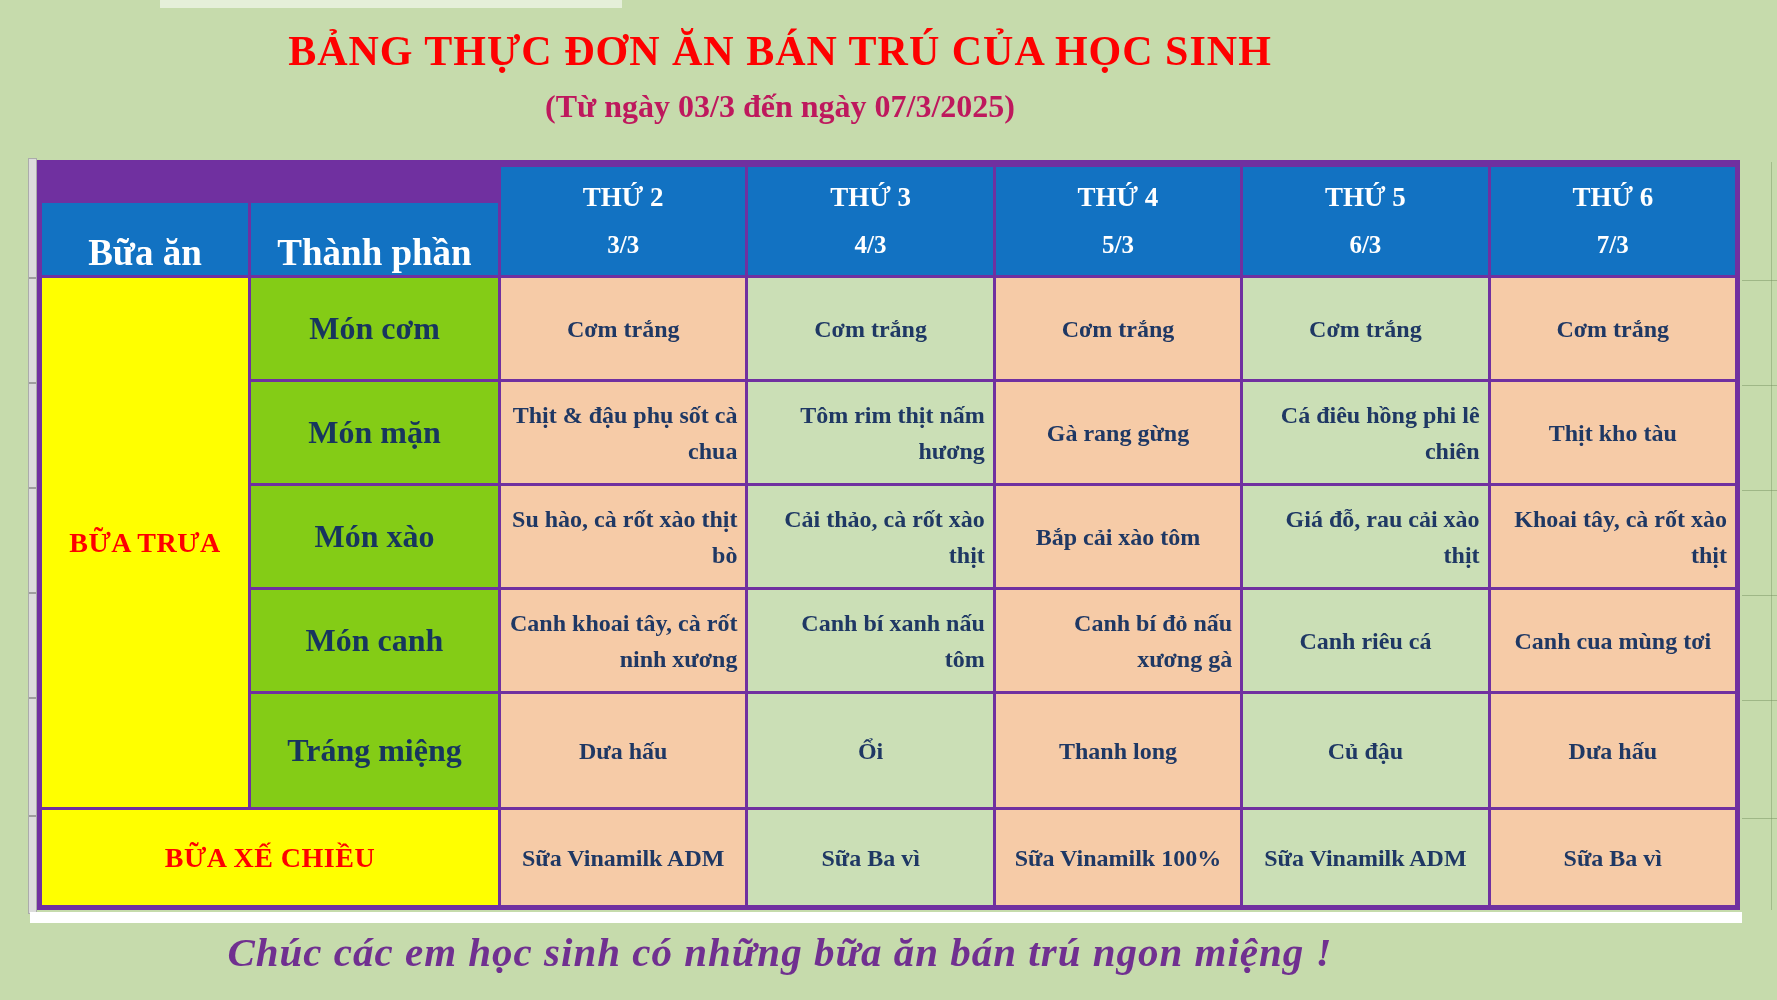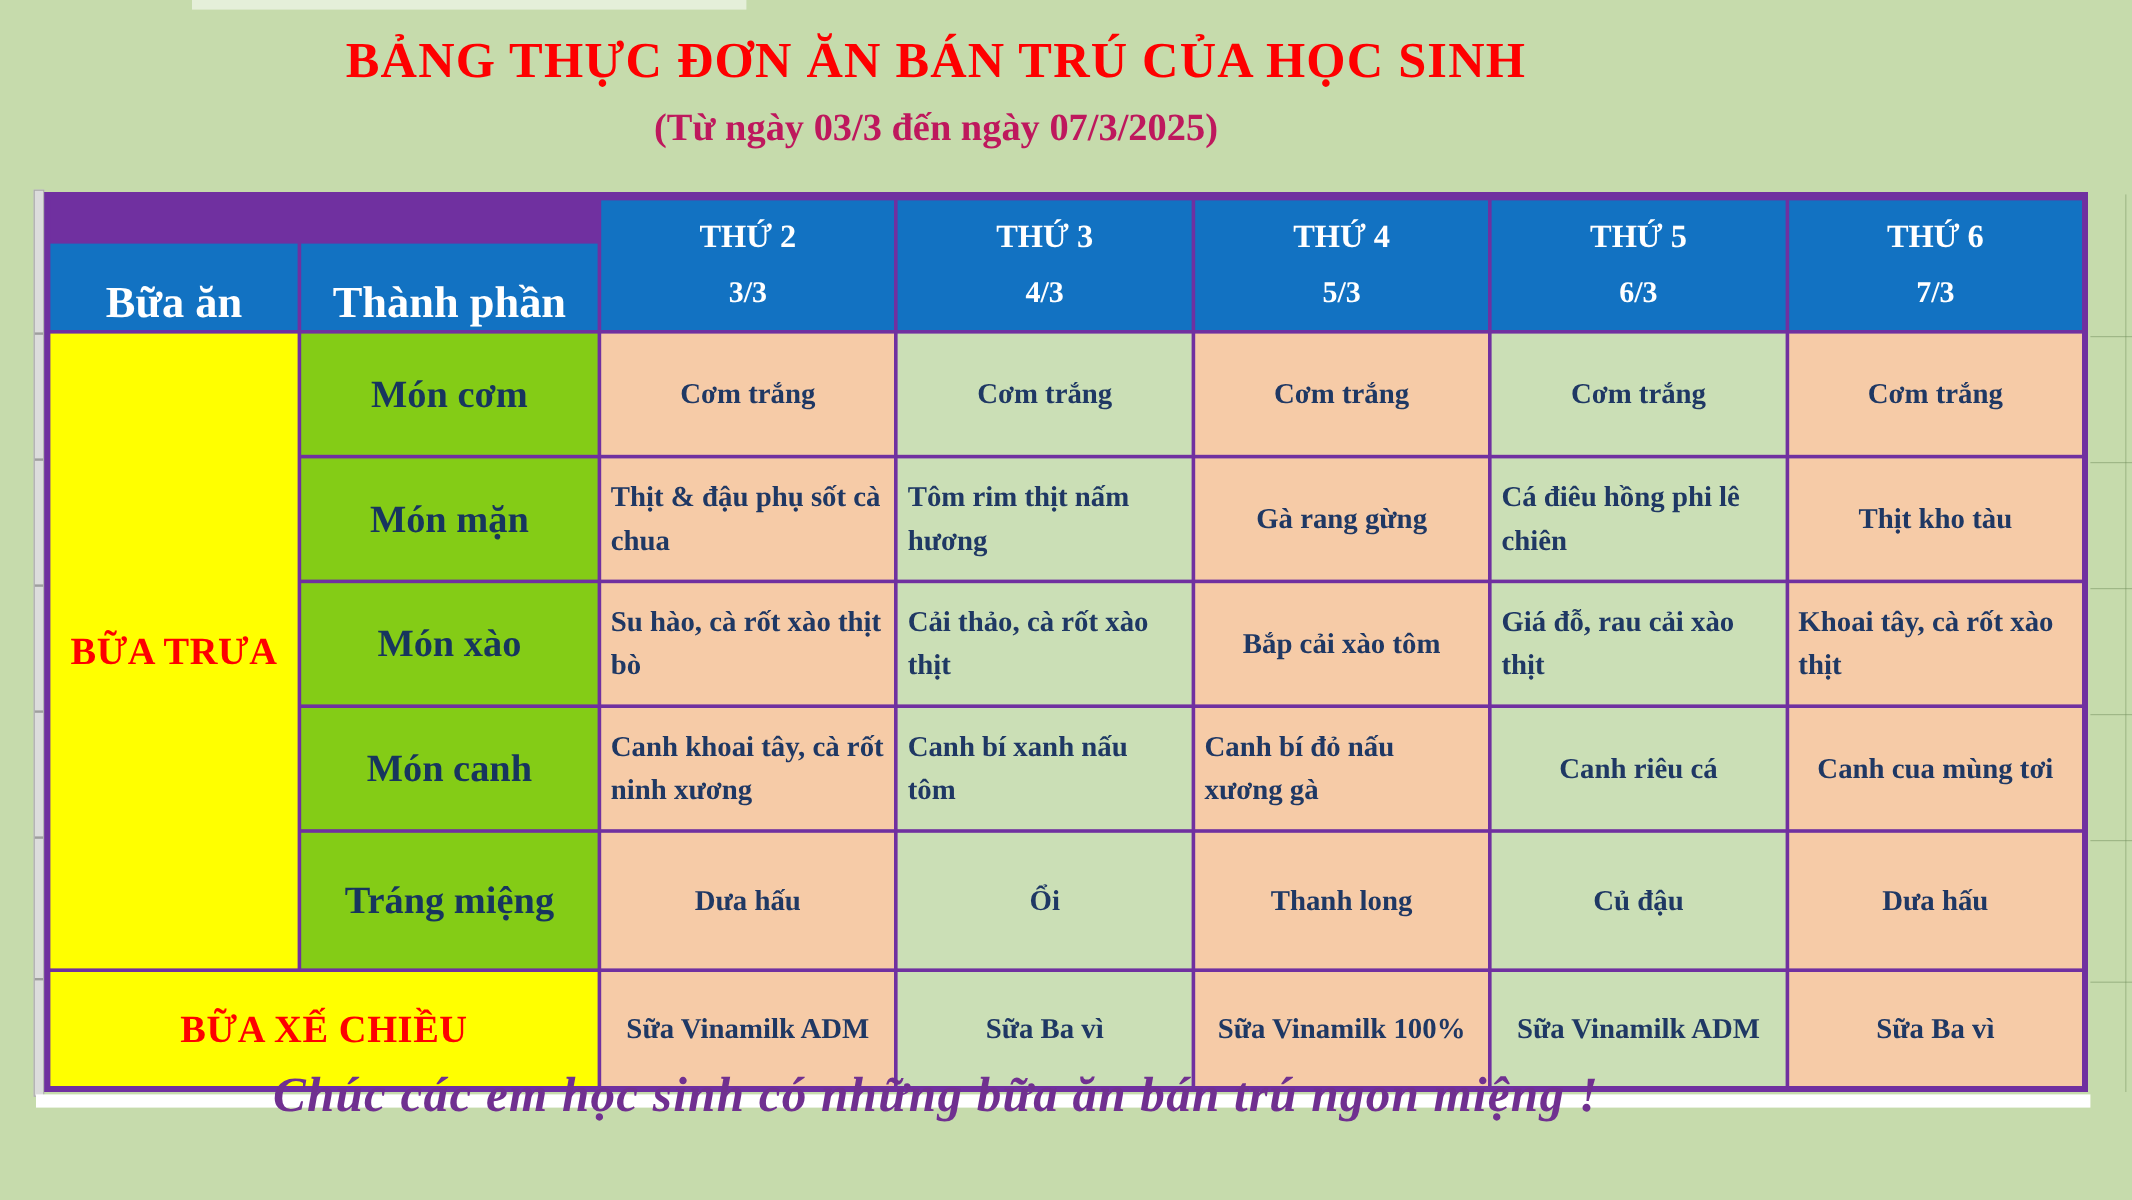--- a/index.html
+++ b/index.html
@@ -24,36 +24,36 @@
   .right-ticks .tick{position:absolute;left:0;width:100%;height:1px;background:rgba(110,140,90,0.45);}
   .right-vline{position:absolute;left:1771px;top:162px;width:1px;height:748px;background:rgba(110,140,90,0.40);}
 
   .menu-table{
     position:absolute;left:37px;top:160px;width:1703px;height:750px;
     background:#7030A0;border:5px solid #7030A0;border-top-width:7px;box-sizing:border-box;
     display:grid;gap:3px;
     grid-template-columns:206px 247px 1fr 1fr 1fr 1fr 1fr;
     grid-template-rows:108px 101px 101px 101px 101px 113px auto;
   }
-  .cell{display:flex;align-items:center;justify-content:center;text-align:left;padding:0 8px;box-sizing:border-box;}
+  .cell{display:flex;align-items:center;justify-content:center;text-align:right;padding:0 8px;box-sizing:border-box;}
   .hdr{background:#1272C2;color:#FFFFFF;font-weight:bold;}
   .hdr-corner{font-size:37px;padding-top:26px;margin-top:36px;}
   .day{flex-direction:column;justify-content:space-between;padding-top:15px;padding-bottom:16px;}
   .day .day-label{font-size:27px;}
   .day .day-date{font-size:25px;}
   .yellow{background:#FFFF00;}
-  .meal-label{color:#FE0000;font-weight:bold;font-size:32px;letter-spacing:0.5px;}
+  .meal-label{color:#FE0000;font-weight:bold;font-size:28px;letter-spacing:0.5px;}
   .lunch-cell{grid-column:1;grid-row:2 / span 5;}
   .afternoon-cell{grid-column:1 / span 2;grid-row:7;}
   .component{background:#84cc16;color:#17355E;font-weight:bold;font-size:32px;}
   .data{color:#1F3864;font-weight:bold;font-size:24px;line-height:1.5;}
   .peach{background:#F6CBA7;}
   .green{background:#CBDFB6;}
   .below-strip{position:absolute;left:30px;top:912px;width:1712px;height:11px;background:#FFFFFF;}
-  .footer-block{position:absolute;left:0;top:888px;width:1560px;text-align:center;}
+  .footer-block{position:absolute;left:0;top:928px;width:1560px;text-align:center;}
   .footer-text{
     font-size:41px;font-weight:bold;font-style:italic;color:#703090;letter-spacing:1px;
   }
 </style>
 </head>
 <body>
 
 <div class="top-strip"></div>
 
 <div class="heading-block">

